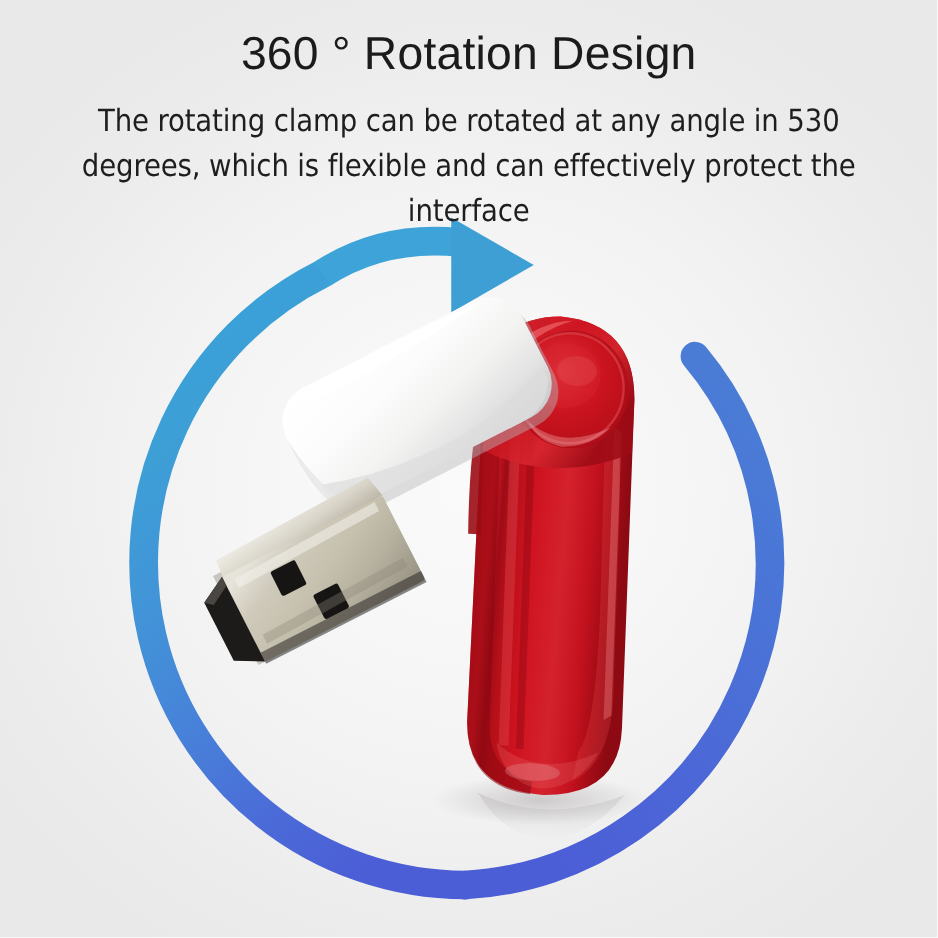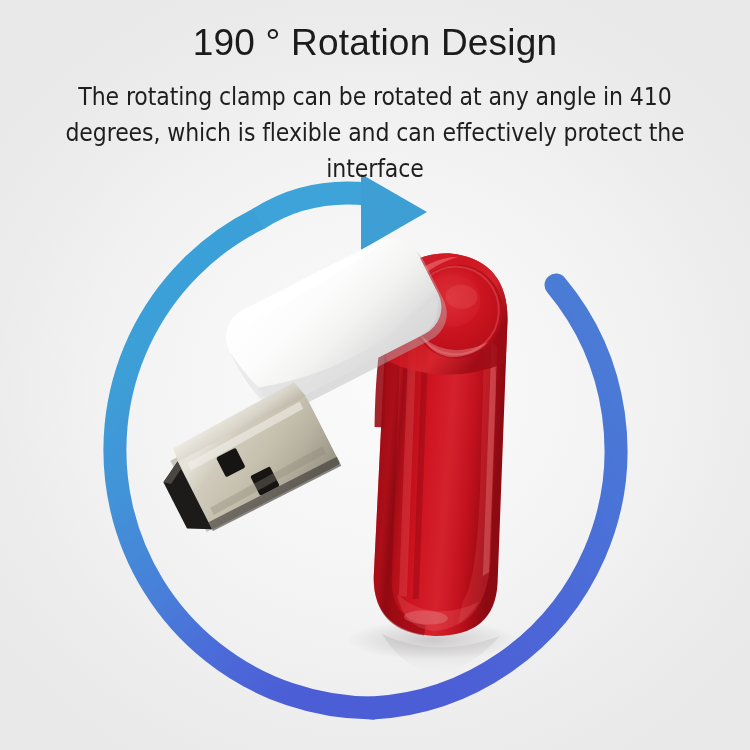--- a/index.html
+++ b/index.html
@@ -261,17 +261,17 @@
       <path d="M 190 430 L 318 426 L 318 434 L 190 438 Z" fill="#f4f2ec" opacity="0.55"></path>
       <path d="M 190 480 L 318 476 L 318 484 L 190 488 Z" fill="#8c8779" opacity="0.35"></path>
     </g>
 
     <g>
       <path d="M 382 634 Q 436 660 500 636 Q 468 672 436 672 Q 404 670 382 634 Z" fill="url(#shadowFade)" opacity="0.35"></path>
     </g>
   </svg>
 
   <div id="text-block">
-    <h1 id="page-title">190 ° Rotation Design</h1>
-    <p id="subtitle">The rotating clamp can be rotated at any angle in 410 degrees, which is flexible and can effectively protect the interface</p>
+    <h1 id="page-title">360 ° Rotation Design</h1>
+    <p id="subtitle">The rotating clamp can be rotated at any angle in 530 degrees, which is flexible and can effectively protect the interface</p>
   </div>
 
 </div>
 
 </body></html>

